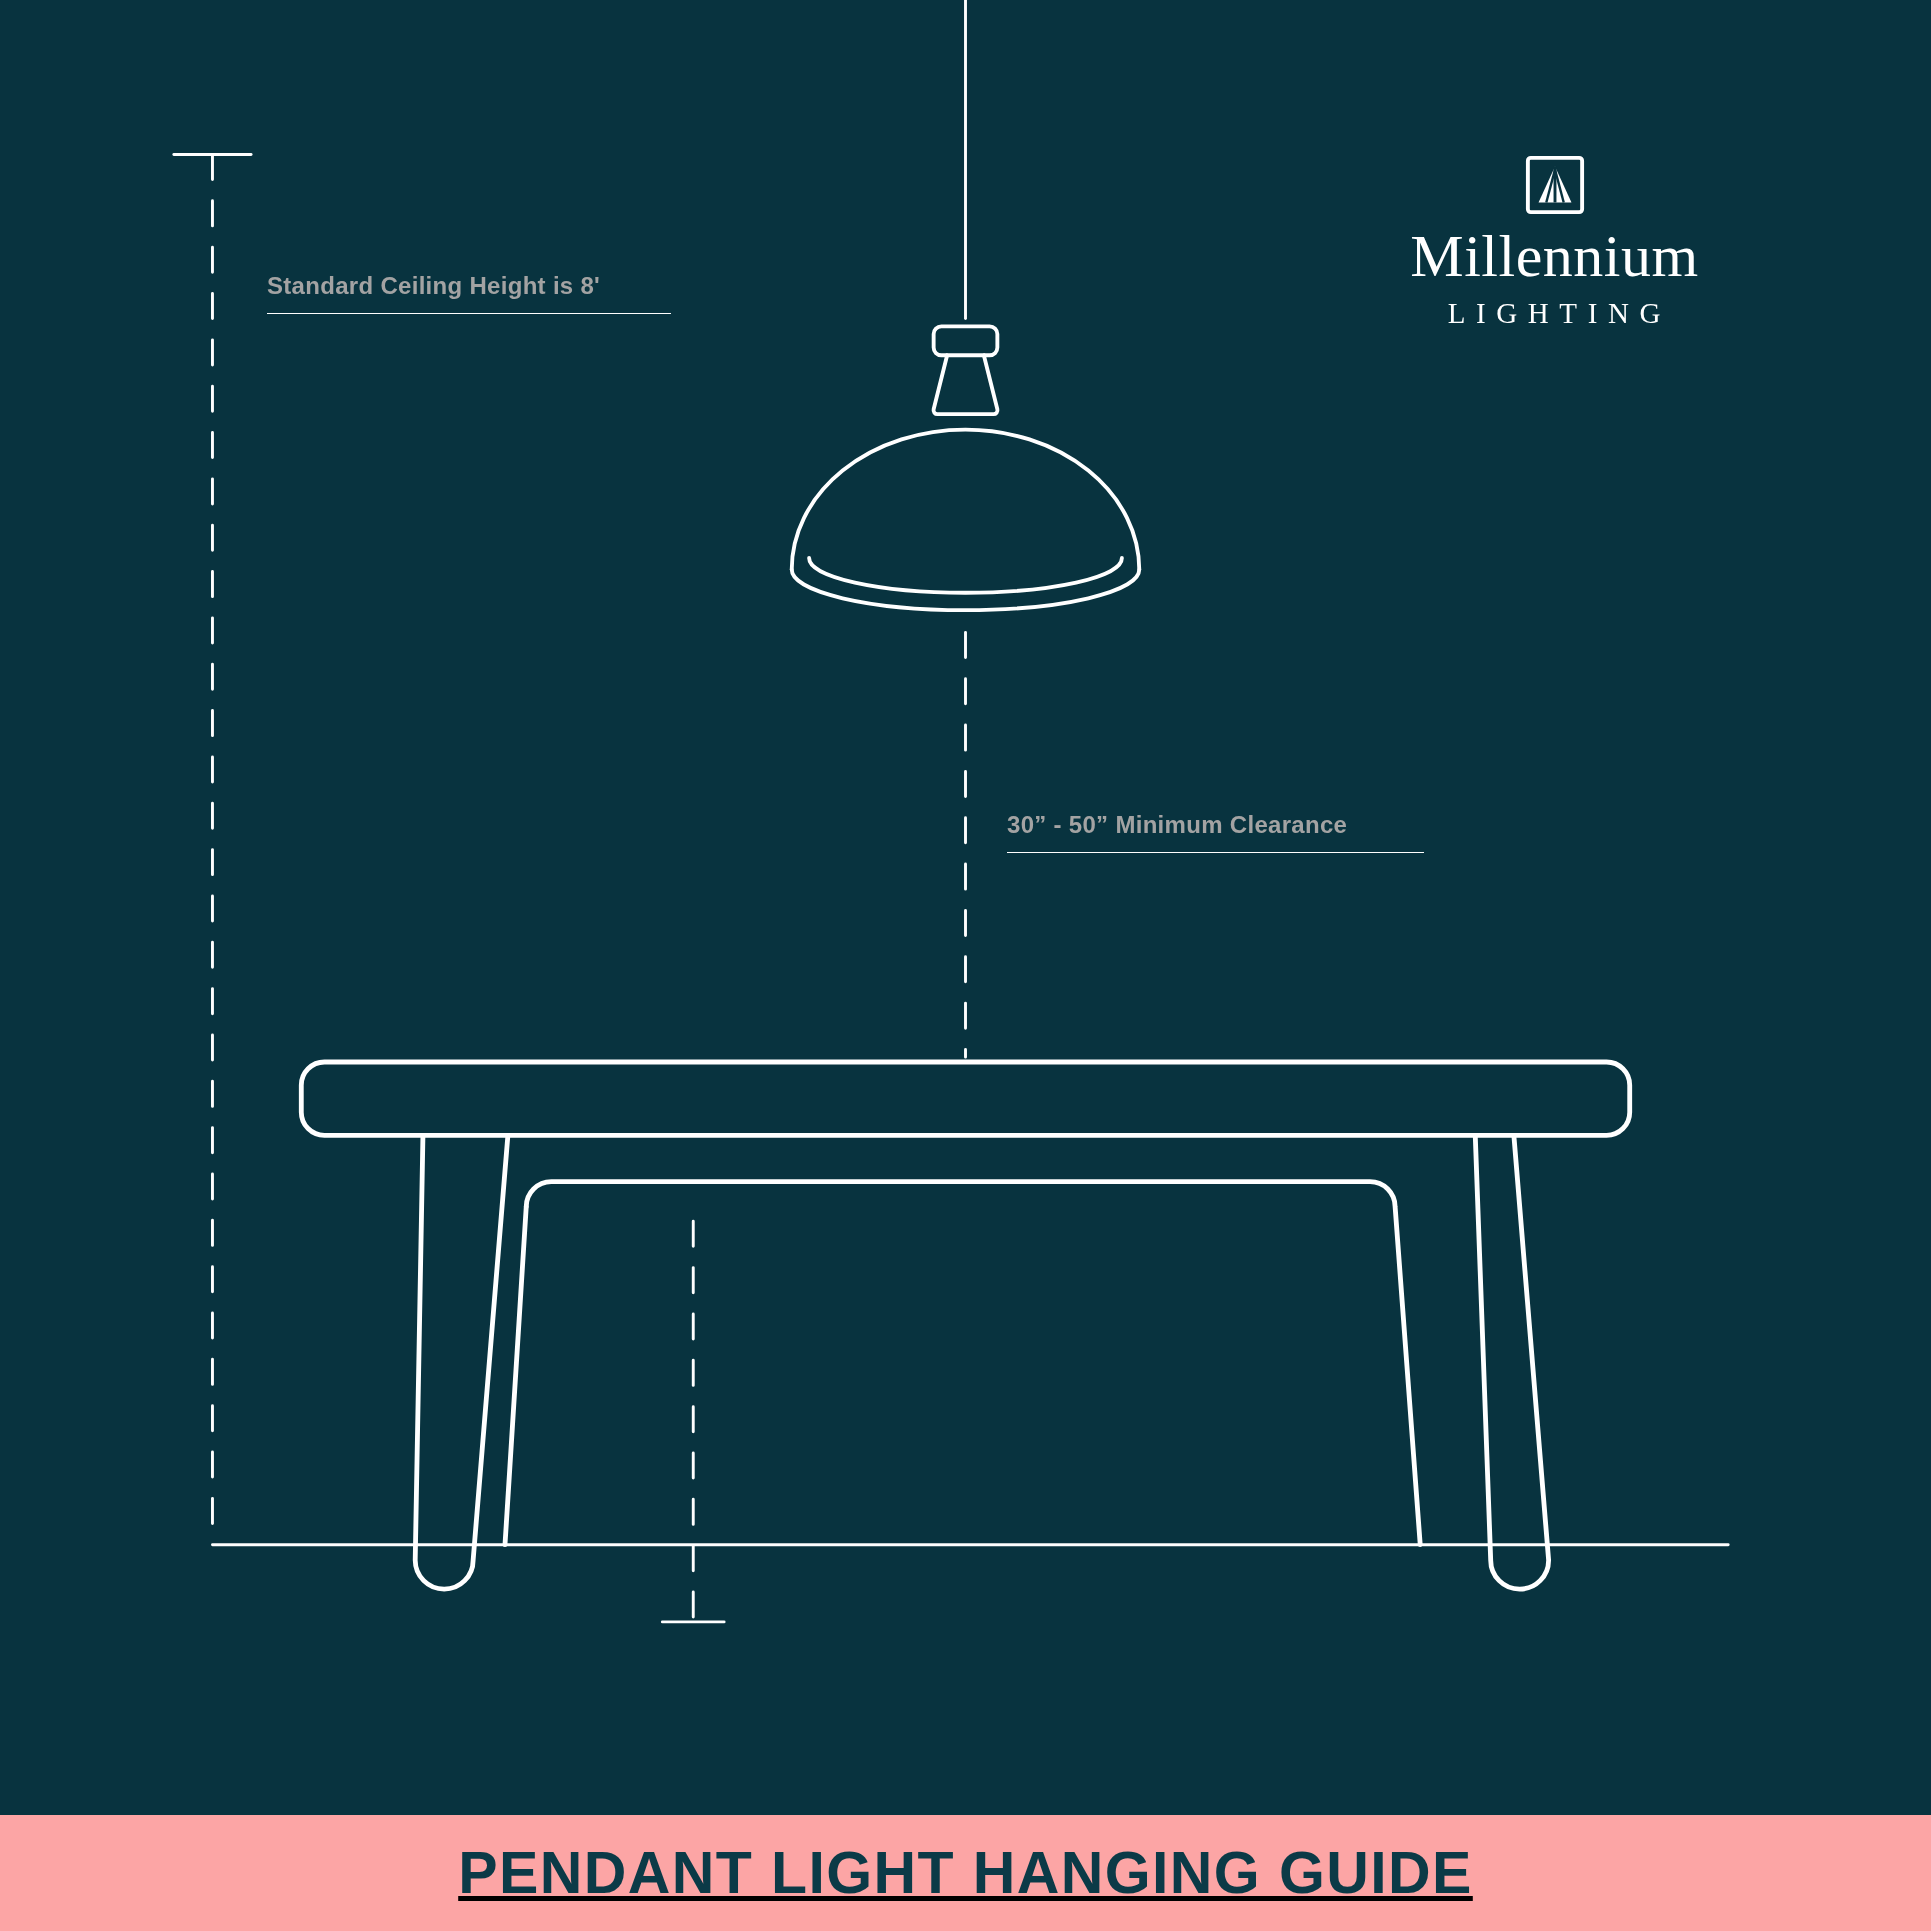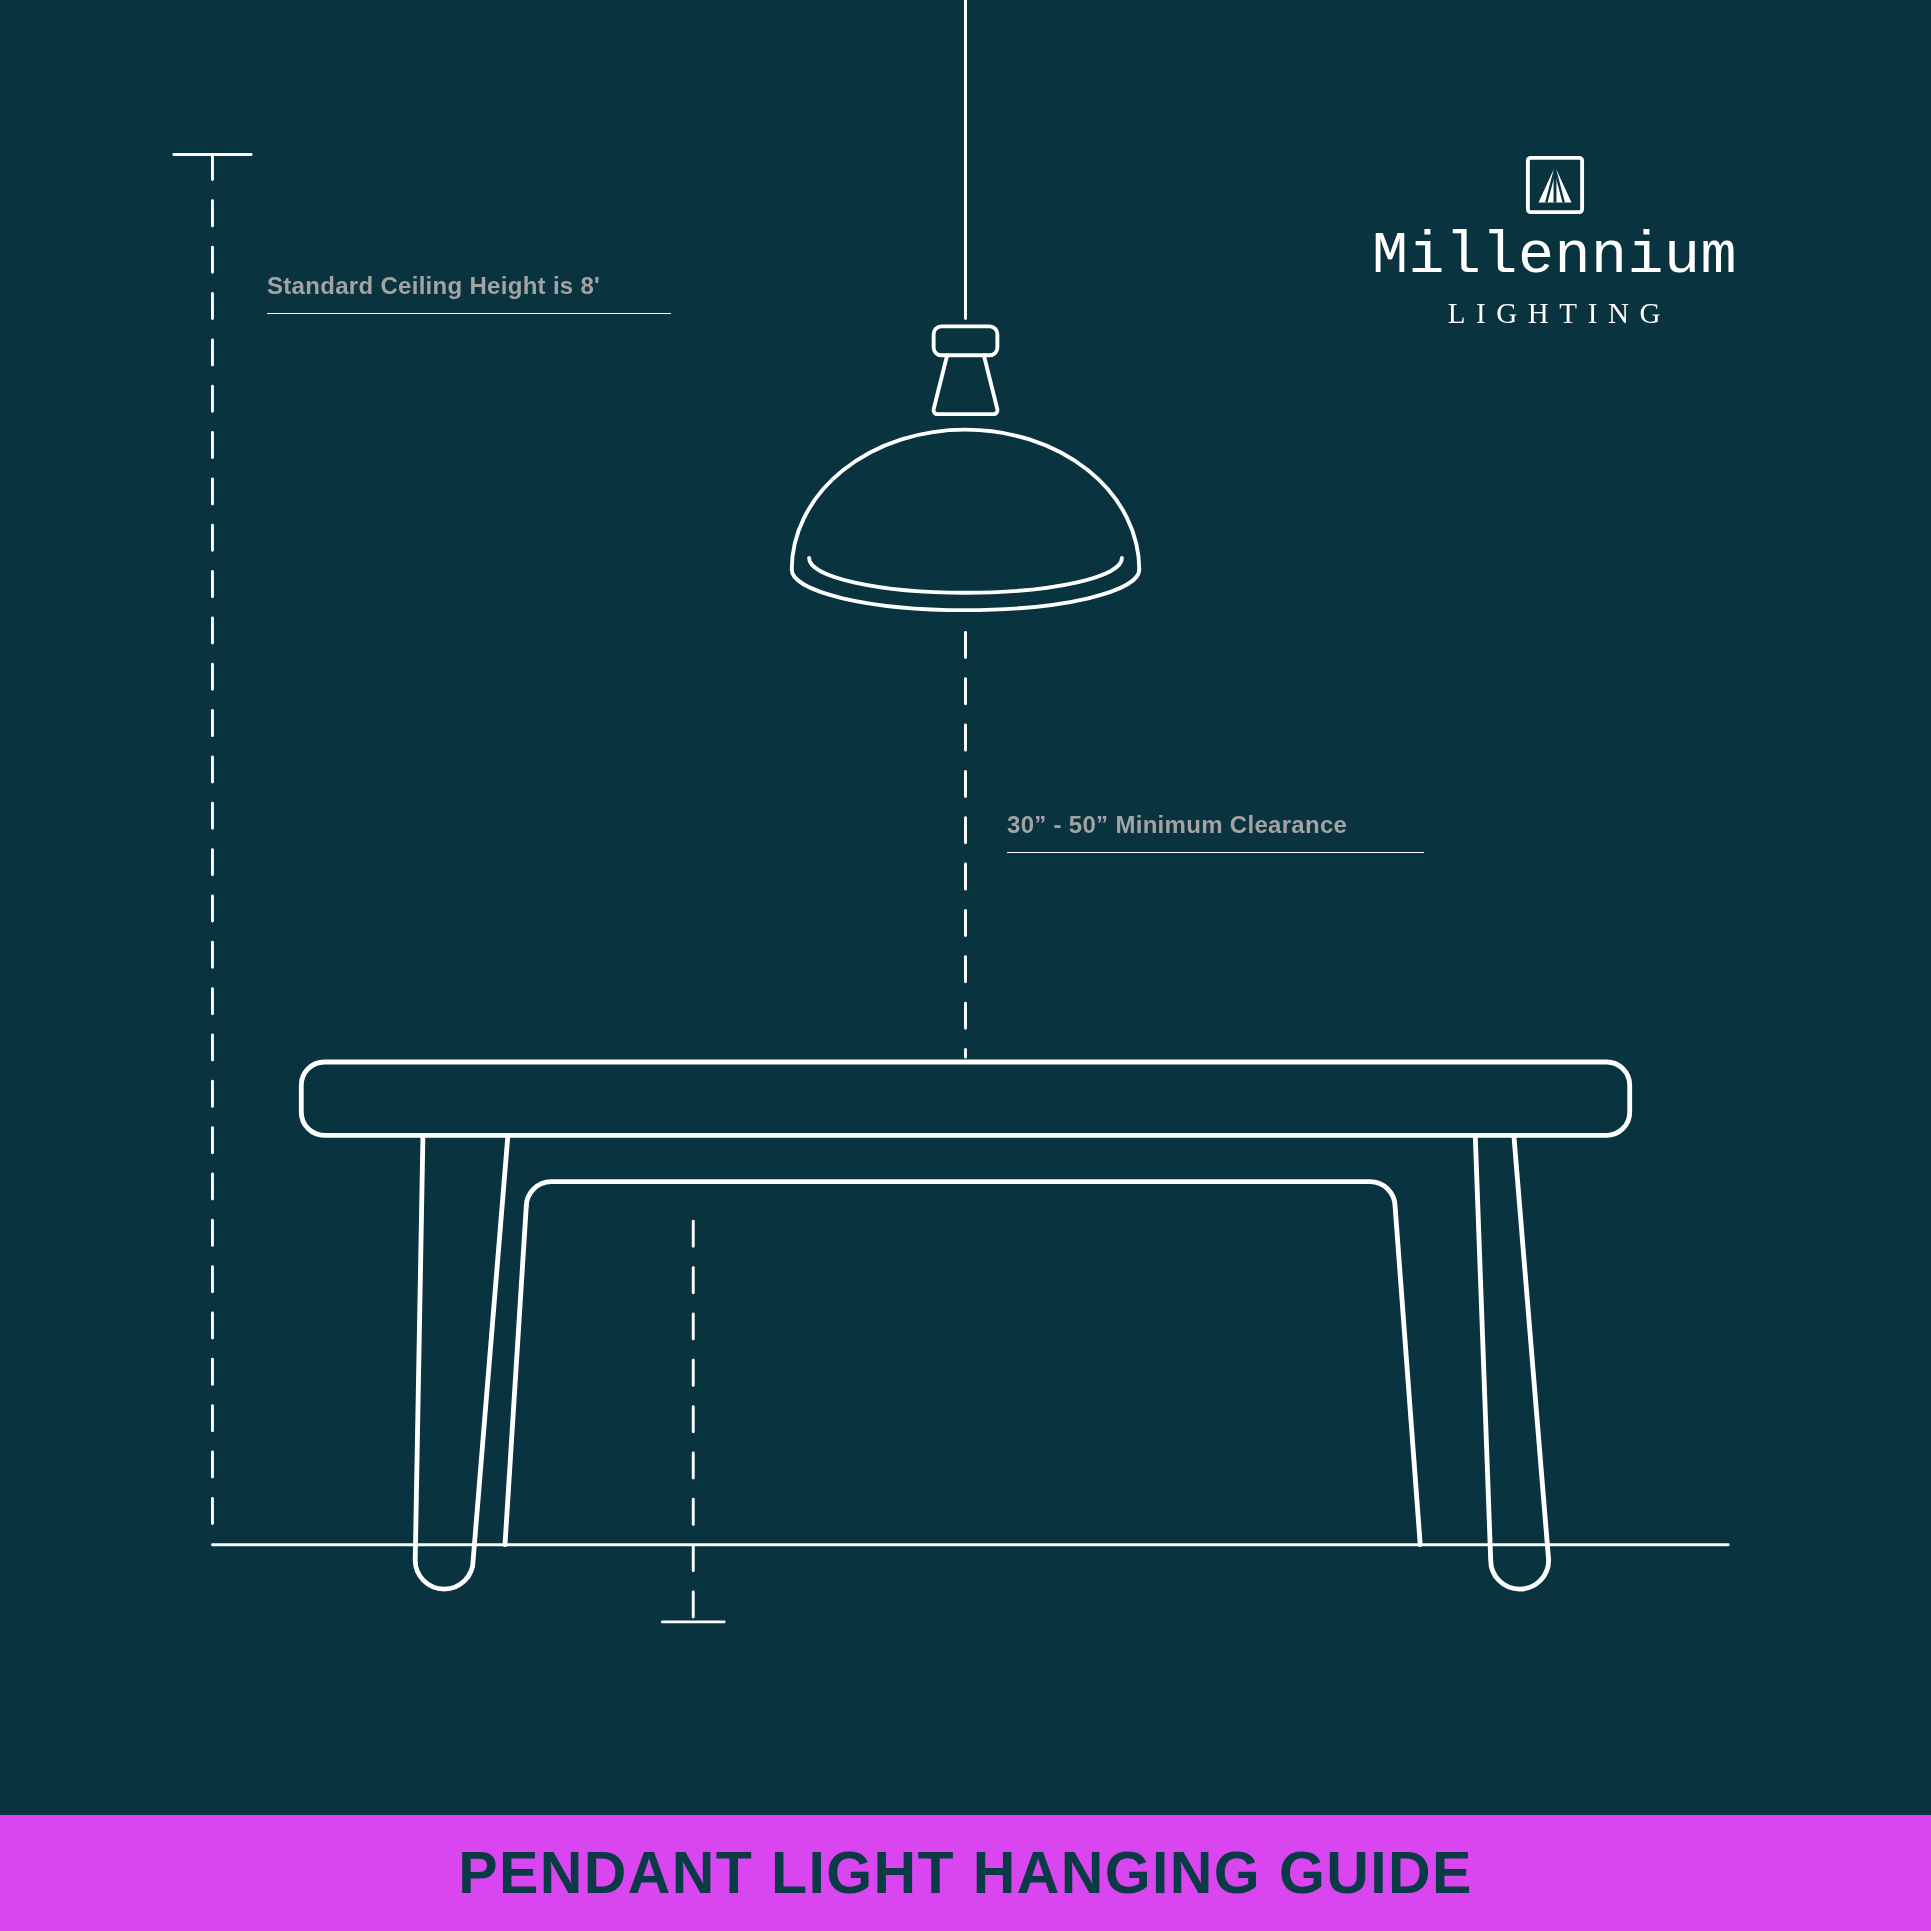--- a/index.html
+++ b/index.html
@@ -46,21 +46,21 @@
     width: 62px;
     height: 62px;
     margin: 0 auto 9.7px auto;
     display: block;
   }
   #brand-name {
     font-size: 60px;
     line-height: 1.02;
     font-weight: 400;
     letter-spacing: 0.5px;
-    font-family: Liberation Mono, monospace;
+    font-family: Liberation Serif, serif;
     color: #ffffff;
   }
   #brand-sub {
     font-size: 29px;
     letter-spacing: 10.6px;
     font-weight: 400;
     margin-top: 9.7px;
     padding-left: 9.7px;
     color: #ffffff;
     font-family: Liberation Serif, serif;
@@ -99,24 +99,25 @@
     top: 1358px;
     width: 489px;
   }
   
   #footer-bar {
     position: absolute;
     left: 0;
     top: 1815px;
     width: 1931px;
     height: 116px;
-    background: #d946ef;
+    background: #fca5a5;
     display: flex;
     align-items: center;
     justify-content: center;
+    text-decoration: underline;
   }
   #footer-title {
     color: #0b3a47;
     font-size: 59px;
     font-weight: bold;
     letter-spacing: 1.4px;
     white-space: nowrap;
     font-family: "Liberation Sans", sans-serif;
   }
 </style>

